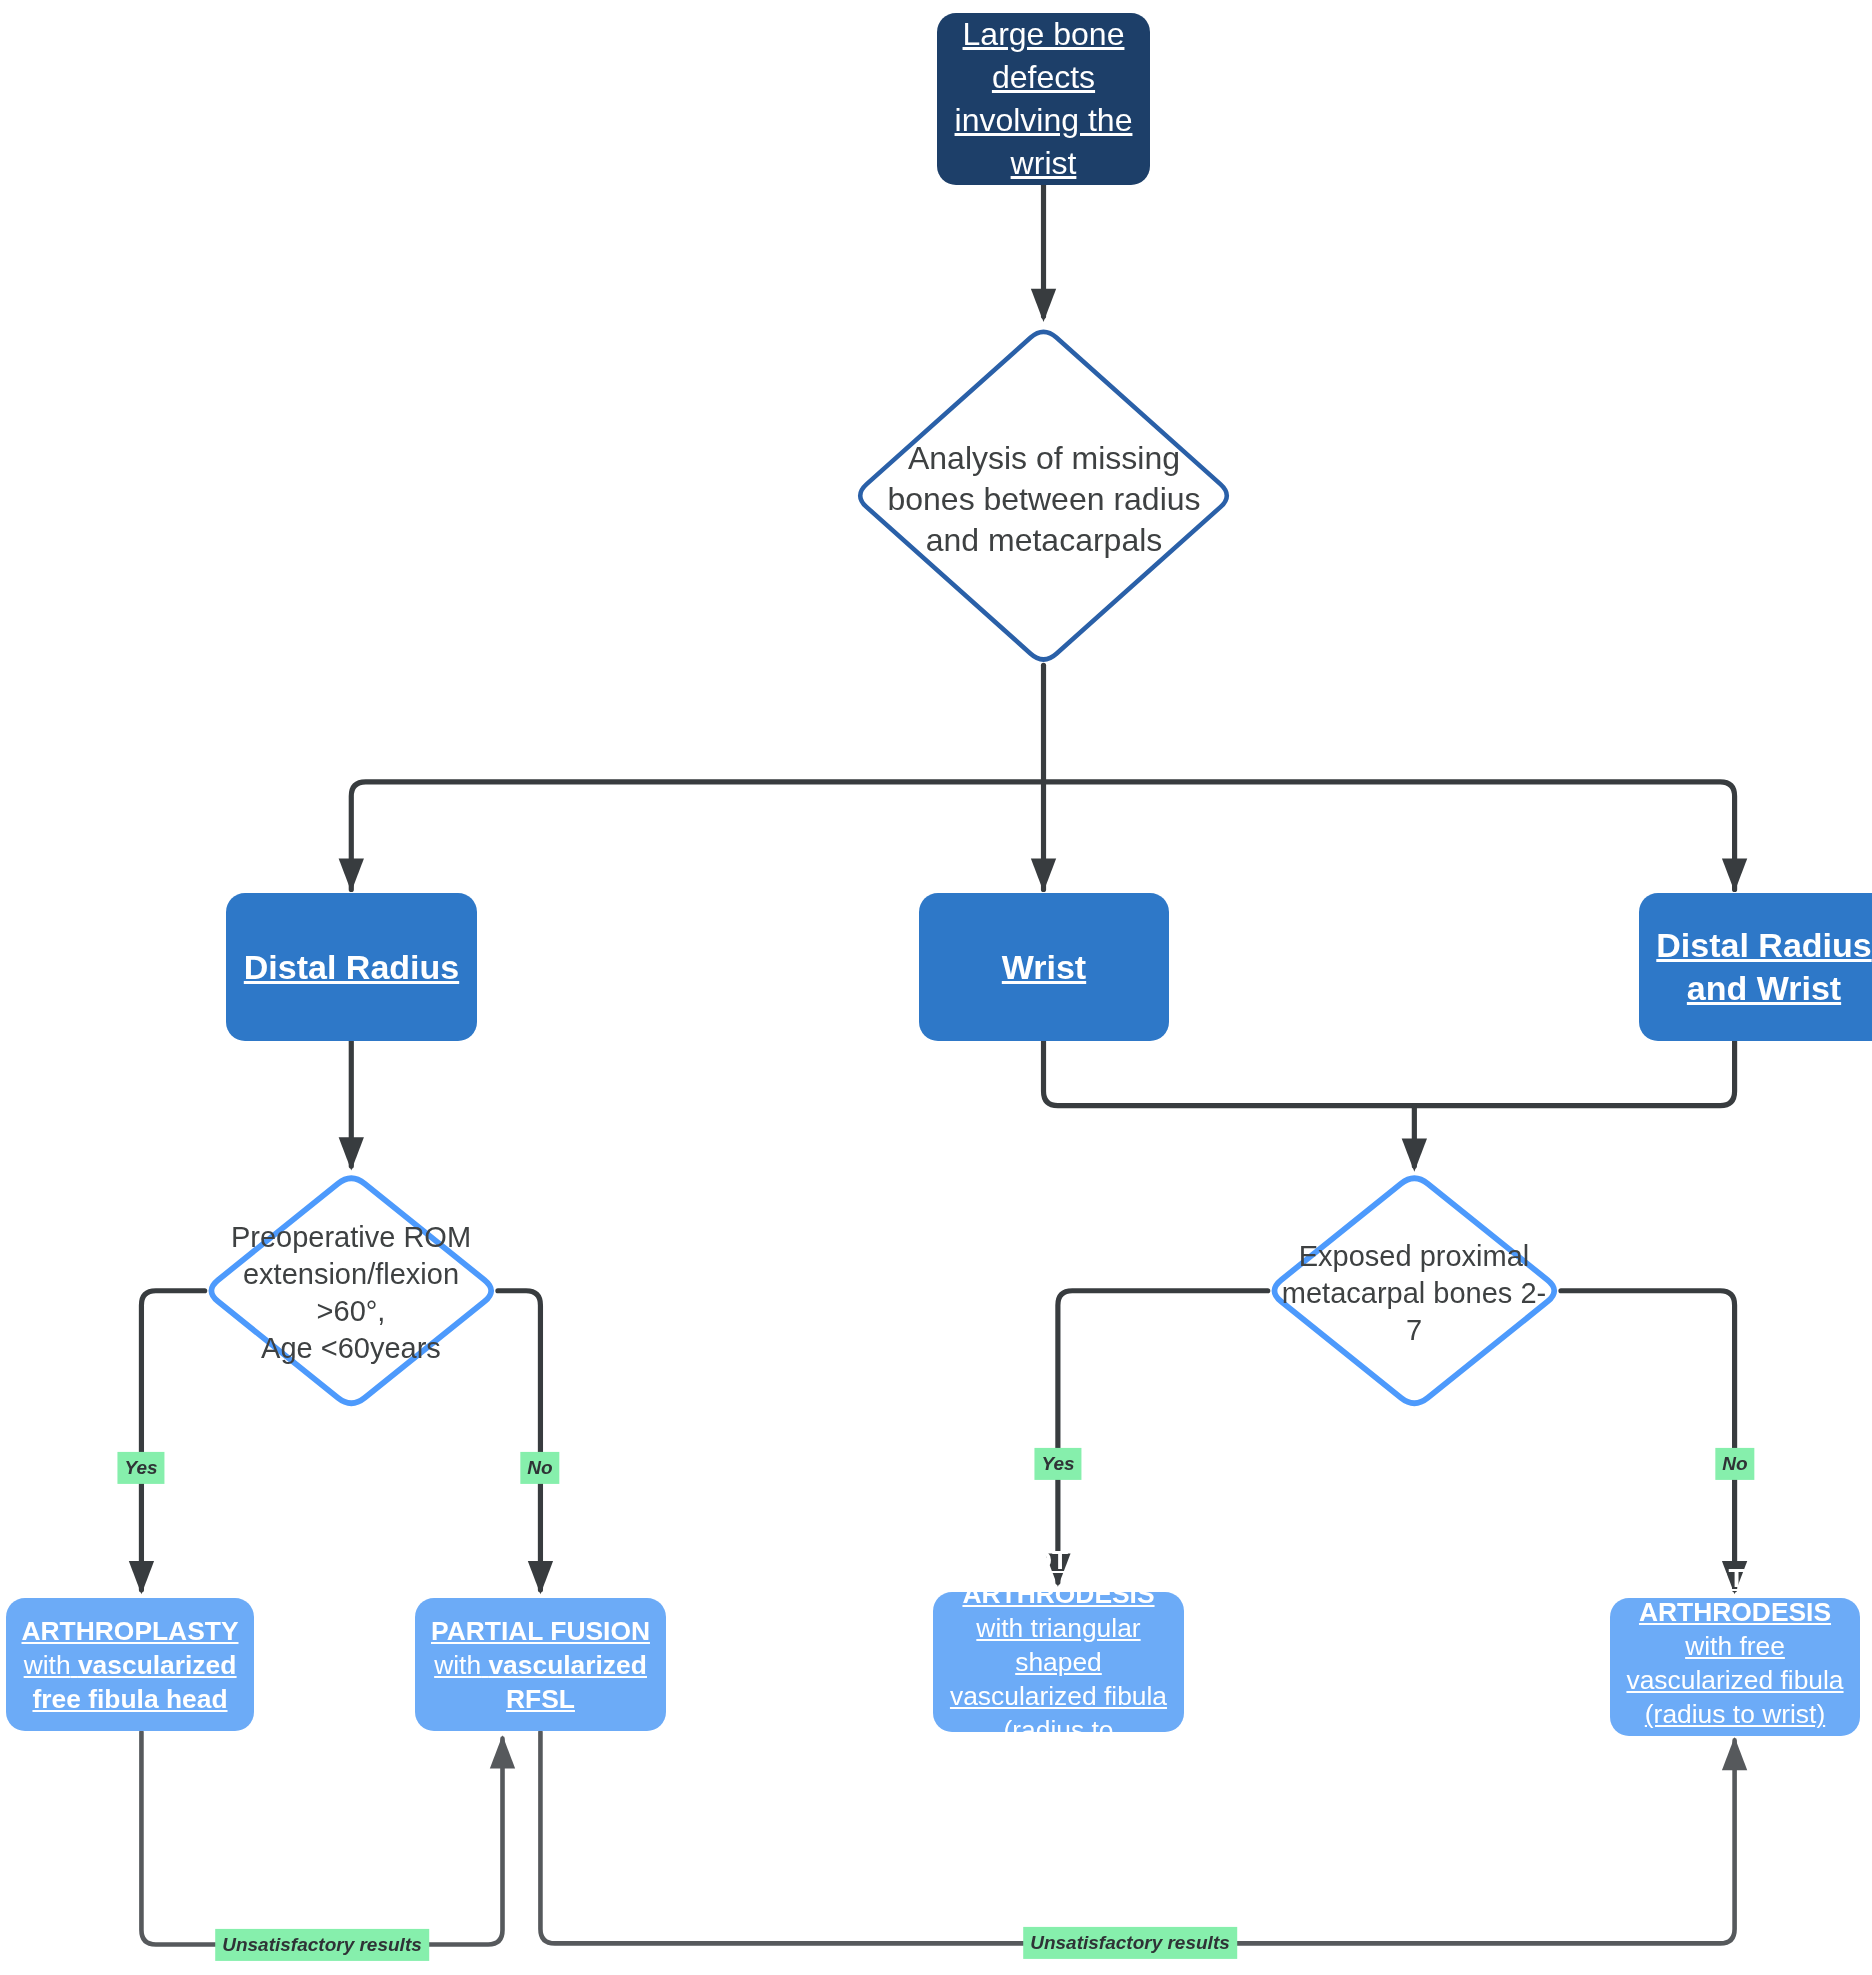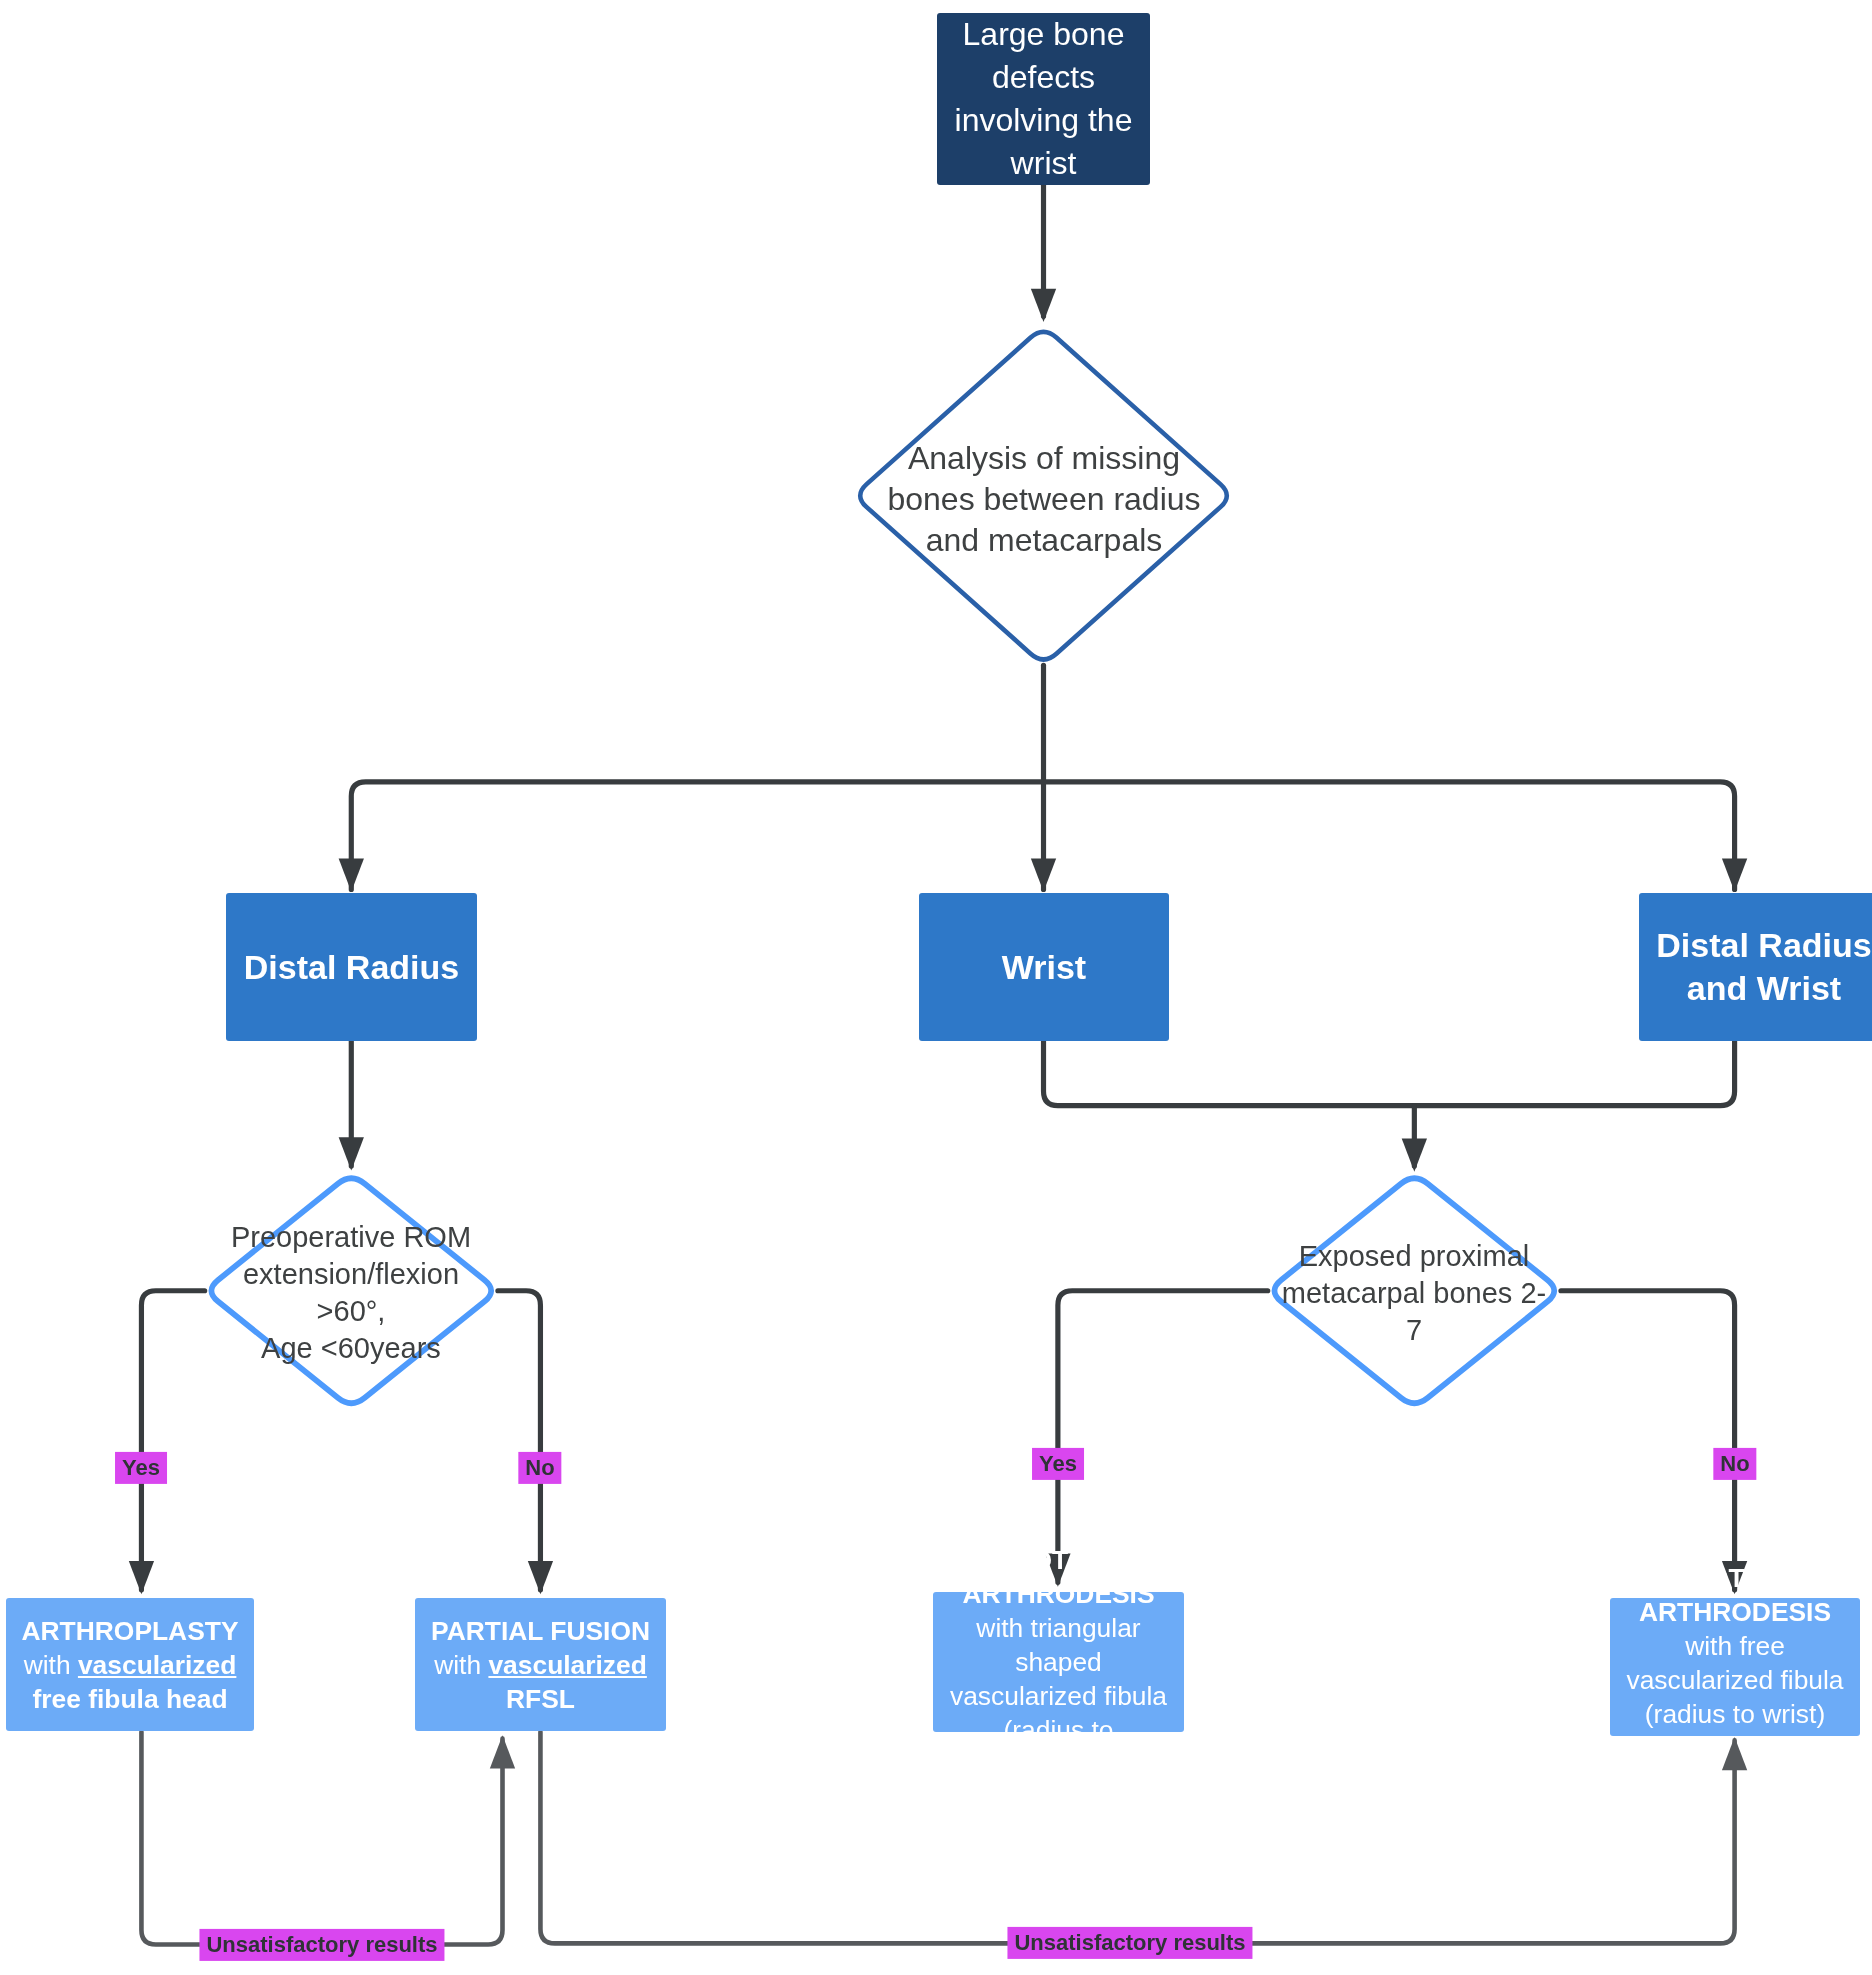--- a/index.html
+++ b/index.html
@@ -23,38 +23,38 @@
   .wire{fill:none;stroke:var(--connector);stroke-width:9;stroke-linecap:round;}
   .loopwire{fill:none;stroke:var(--loop);stroke-width:8;stroke-linecap:round;}
   .ah{fill:var(--connector);stroke:none;}
   .ahloop{fill:var(--loop);stroke:none;}
   .dia{fill:#ffffff;}
   .dia1{stroke:var(--diamond-dark-border);stroke-width:8;}
   .dia23{stroke:var(--diamond-light-border);stroke-width:10;}
   .node{
     position:absolute;z-index:2;box-sizing:border-box;
     display:flex;align-items:center;justify-content:center;
-    text-align:center;color:#ffffff;border-radius:3px;padding:4.6px 5.7px;
+    text-align:center;color:#ffffff;border-radius:19px;padding:4.6px 5.7px;text-decoration:underline;
   }
   .root-node{background:var(--navy);font-size:32px;line-height:43px;white-space:pre-line;}
   .branch-node{background:var(--blue);font-weight:bold;font-size:34px;line-height:43px;}
   .outcome-node{background:var(--light-blue);font-size:26.4px;line-height:34px;font-weight:normal;}
   .outcome-node .b{font-weight:bold;}
   .outcome-node .u{text-decoration:underline;}
   .diamond-text{
     position:absolute;z-index:2;transform:translate(-50%,-50%);
     text-align:center;color:var(--diamond-text);white-space:pre-line;
   }
   .d1t{font-size:32px;line-height:41px;}
   .d23t{font-size:29px;line-height:37px;}
   .edge-label{
     position:absolute;z-index:3;transform:translate(-50%,-50%);
-    background:#d946ef;color:var(--edge-text);
-    font-weight:bold;font-size:22px;line-height:30px;
-    padding:1.1px 7px;white-space:nowrap;
+    background:#86efac;color:var(--edge-text);
+    font-weight:bold;font-size:19px;line-height:30px;
+    padding:1.1px 7px;white-space:nowrap;font-style:italic;
   }
 </style>
 </head>
 <body>
 
 <div class="stage">
 
   <svg class="wires" width="1872" height="1975" viewBox="0 0 3256 3435" aria-hidden="true">
 
     <path class="wire" d="M1815,322 L1815,550"></path>

